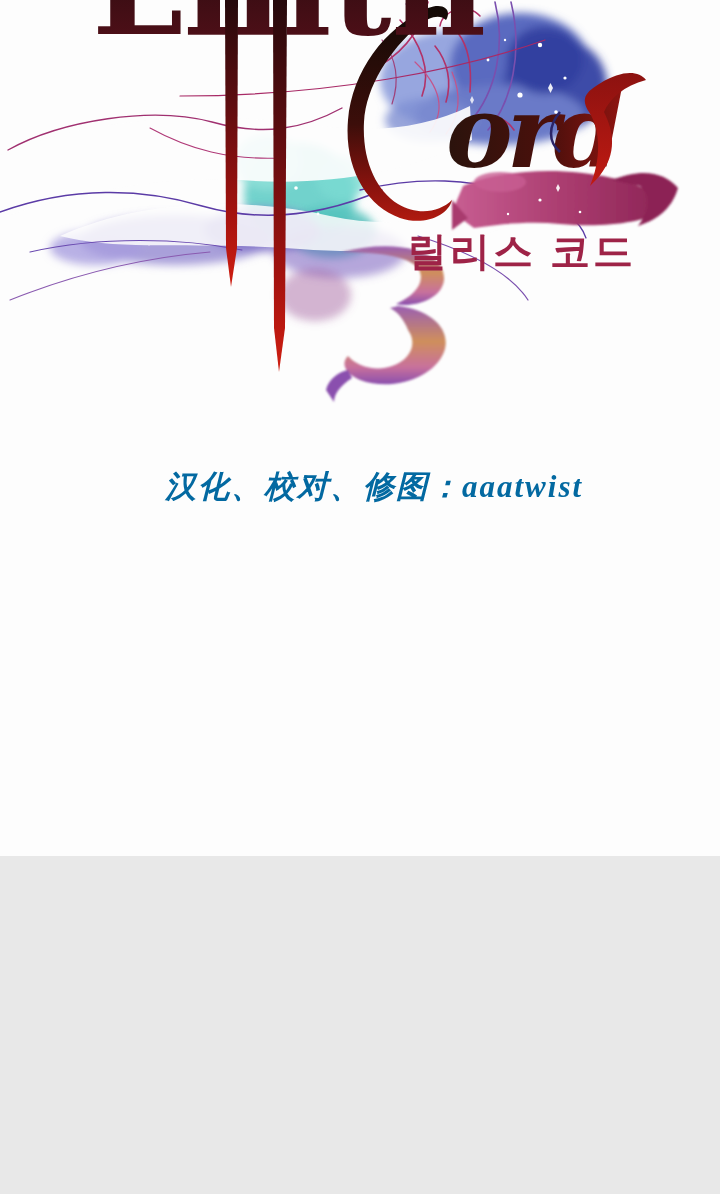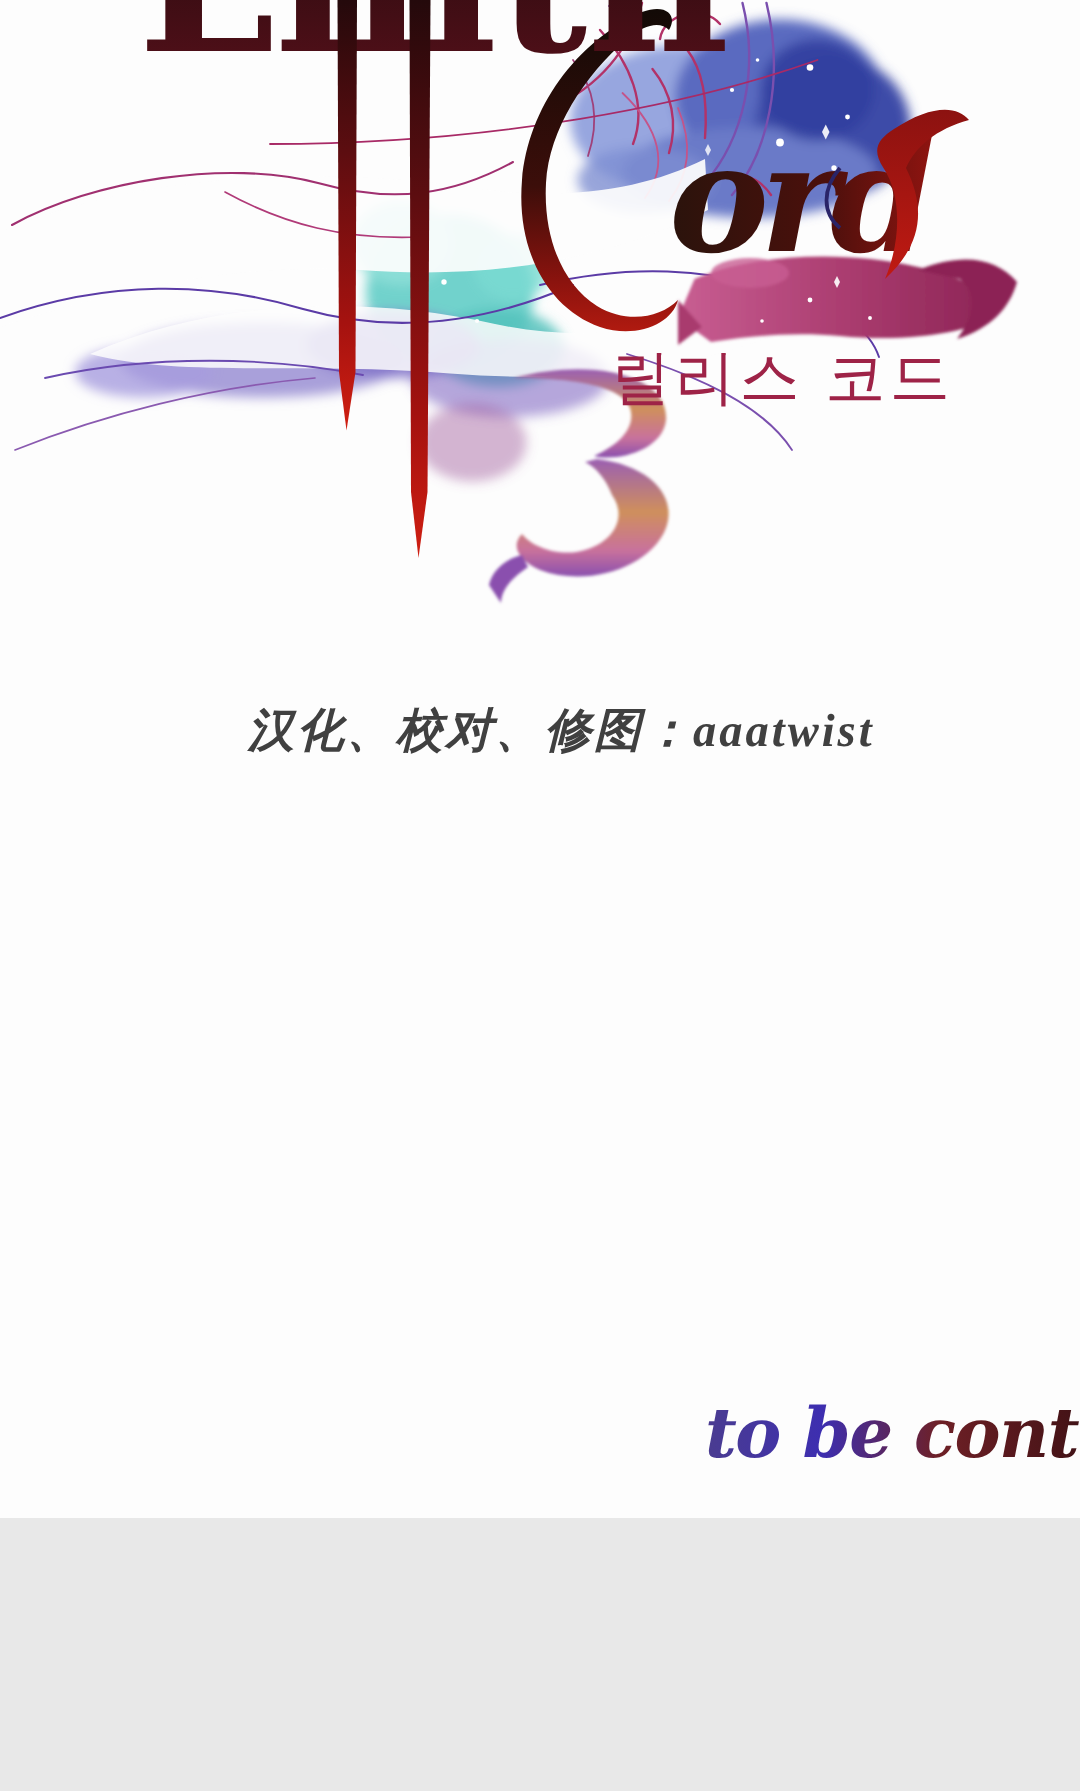--- a/index.html
+++ b/index.html
@@ -1,28 +1,28 @@
 <!DOCTYPE html>
 <html><head>
 <meta charset="utf-8">
 <style>
   html,body{margin:0;padding:0;background:#e8e8e8;}
   .page{
     position:relative;
-    width:720px;height:1012px;
+    width:720px;height:856px;
     margin:0 auto;
     background:#fdfdfd;
     overflow:hidden;
     font-family:"Liberation Sans", sans-serif;
   }
   .artwork{position:absolute;left:0;top:0;}
   .korean-subtitle{
     position:absolute;left:407px;top:224px;
     font-family:"Liberation Sans", sans-serif;
-    font-weight:400;font-size:40px;letter-spacing:3px;
+    font-weight:700;font-size:40px;letter-spacing:3px;
     white-space:nowrap;
     text-align:right;
   }
   .credits{
     position:absolute;top:348px;right:76px;
     text-align:right;
     font-size:29px;line-height:41px;letter-spacing:1px;
     font-family:"Liberation Sans", sans-serif;
     white-space:nowrap;
   }
@@ -218,17 +218,17 @@
 
     <g>
       <path d="M225,0 L238,0 L237,248 L231,287 L226,248 Z" fill="url(#gradStroke)"></path>
       <path d="M273,0 L287,0 L285,328 L279,372 L274,328 Z" fill="url(#gradStroke)"></path>
     </g>
   </svg>
 
   <div class="korean-subtitle" style="color: rgb(158, 35, 71);">릴리스 코드</div>
 
 
-  <div class="translation-credit" style="color: #404040;">汉化、校对、修图：aaatwist</div>
+  <div class="translation-credit" style="color: #0369a1;">汉化、校对、修图：aaatwist</div>
 
   <div class="tbc" style="background-image: linear-gradient(90deg, rgb(74, 60, 144) 0%, rgb(61, 46, 176) 20%, rgb(110, 32, 38) 40%, rgb(74, 20, 24) 60%, rgb(32, 16, 22) 80%, rgb(52, 33, 56) 100%);">to be continued</div>
 
 </div>
 
 </body></html>

